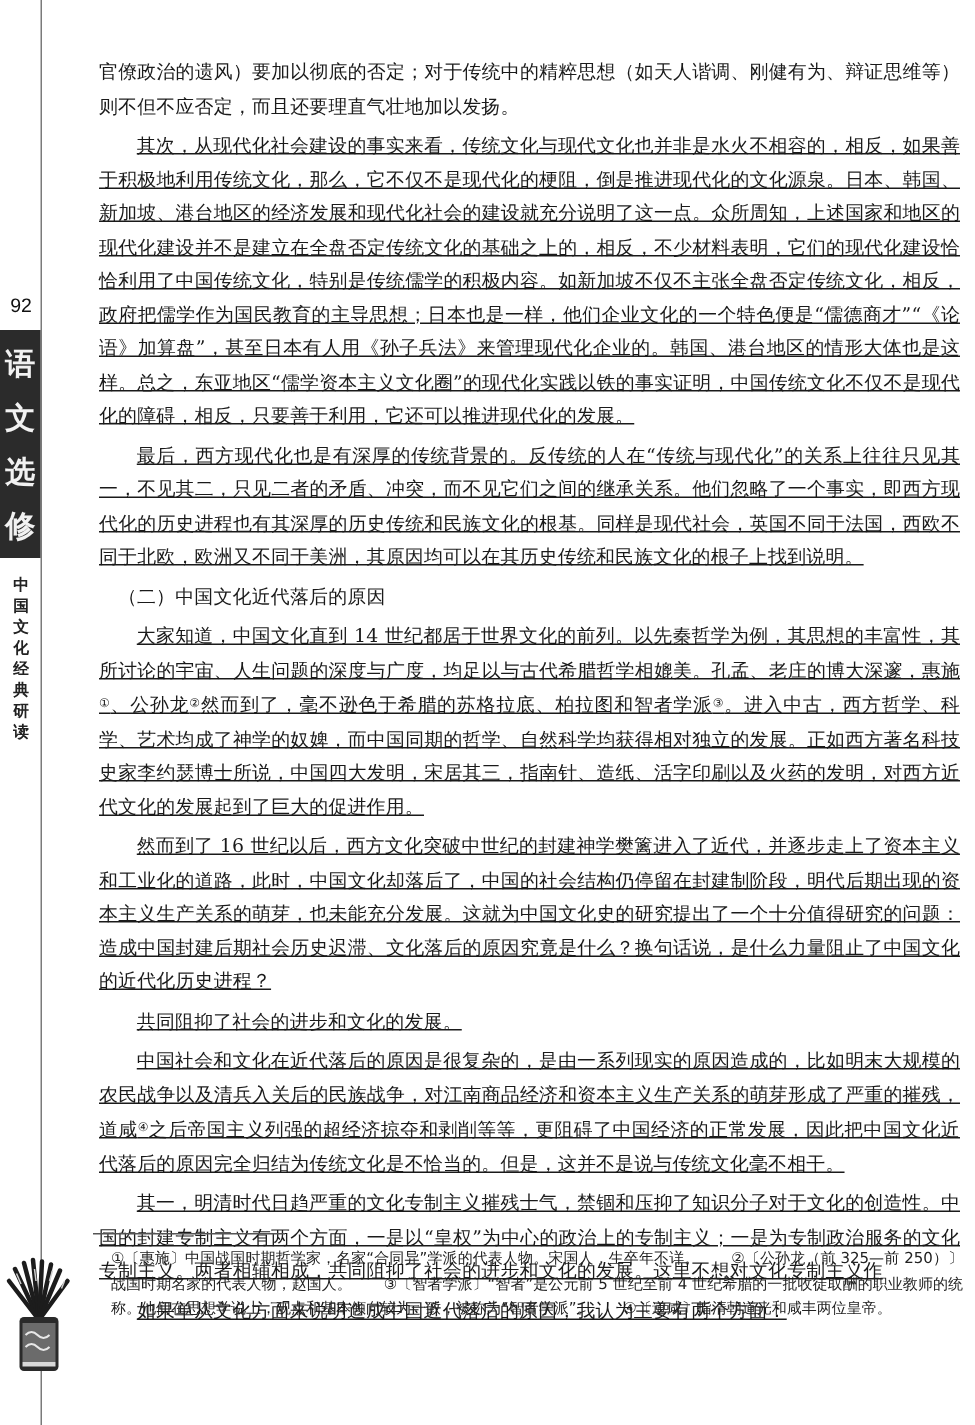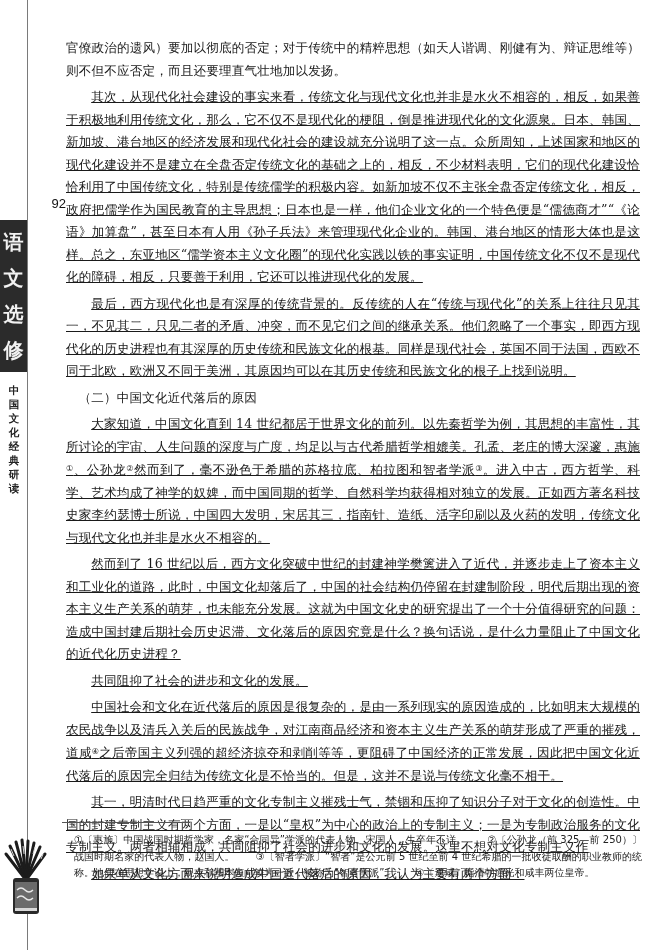--- a/index.html
+++ b/index.html
@@ -6,23 +6,23 @@
   body {
     width:650px; height:950px; position:relative; overflow:hidden;
     background:#ffffff;
     font-family: "DejaVu Serif", "Liberation Serif", serif;
     color:#1a1a1a;
   }
   .margin-line {
     position:absolute; left:27px; top:0; width:1px; height:950px; background:#7a7a7a;
   }
   .page-number {
-    position:absolute; left:2px; top:196px; width:24px; text-align:right;
+    position:absolute; left:2px; top:196px; width:24px; text-align:center;
     font-family: "Liberation Sans", "DejaVu Sans", sans-serif;
-    font-size:13px; color:#111;margin-left:40px;
+    font-size:13px; color:#111;
   }
   .series-band {
     position:absolute; left:0; top:220px; width:27px; height:152px; background:#2b2b2b;
     display:flex; flex-direction:column; align-items:center; justify-content:space-around;
     padding:4px 0; box-sizing:border-box;
   }
   .series-band span {
     color:#f2f2f2; font-size:20px; line-height:22px; font-weight:bold;
     font-family: "DejaVu Serif", serif;
   }
@@ -103,21 +103,21 @@
   <rect x="13" y="44" width="22" height="26" fill="#6b6b6b"></rect>
   <path d="M15 52 q4 -4 8 0 t8 0 M15 60 q4 -4 8 0 t8 0" stroke="#e8e8e8" stroke-width="1.4" fill="none"></path>
   <rect x="13" y="70" width="22" height="3" fill="#d8d8d8"></rect>
 </svg>
 
 <div class="content">
   <p>官僚政治的遗风）要加以彻底的否定；对于传统中的精粹思想（如天人谐调、刚健有为、辩证思维等）则不但不应否定，而且还要理直气壮地加以发扬。</p>
   <p class="indent">其次，从现代化社会建设的事实来看，传统文化与现代文化也并非是水火不相容的，相反，如果善于积极地利用传统文化，那么，它不仅不是现代化的梗阻，倒是推进现代化的文化源泉。日本、韩国、新加坡、港台地区的经济发展和现代化社会的建设就充分说明了这一点。众所周知，上述国家和地区的现代化建设并不是建立在全盘否定传统文化的基础之上的，相反，不少材料表明，它们的现代化建设恰恰利用了中国传统文化，特别是传统儒学的积极内容。如新加坡不仅不主张全盘否定传统文化，相反，政府把儒学作为国民教育的主导思想；日本也是一样，他们企业文化的一个特色便是“儒德商才”“《论语》加算盘”，甚至日本有人用《孙子兵法》来管理现代化企业的。韩国、港台地区的情形大体也是这样。总之，东亚地区“儒学资本主义文化圈”的现代化实践以铁的事实证明，中国传统文化不仅不是现代化的障碍，相反，只要善于利用，它还可以推进现代化的发展。</p>
   <p class="indent">最后，西方现代化也是有深厚的传统背景的。反传统的人在“传统与现代化”的关系上往往只见其一，不见其二，只见二者的矛盾、冲突，而不见它们之间的继承关系。他们忽略了一个事实，即西方现代化的历史进程也有其深厚的历史传统和民族文化的根基。同样是现代社会，英国不同于法国，西欧不同于北欧，欧洲又不同于美洲，其原因均可以在其历史传统和民族文化的根子上找到说明。</p>
   <p class="heading">（二）中国文化近代落后的原因</p>
-  <p class="indent"><span>大家知道，中国文化直到 14 世纪都居于世界文化的前列。以先秦哲学为例，其思想的丰富性，其所讨论的宇宙、人生问题的深度与广度，均足以与古代希腊哲学相媲美。孔孟、老庄的博大深邃，惠施</span><sup class="fn">①</sup><span>、公孙龙</span><sup class="fn">②</sup><span>然而到了，毫不逊色于希腊的苏格拉底、柏拉图和智者学派</span><sup class="fn">③</sup><span>。进入中古，西方哲学、科学、艺术均成了神学的奴婢，而中国同期的哲学、自然科学均获得相对独立的发展。正如西方著名科技史家李约瑟博士所说，中国四大发明，宋居其三，指南针、造纸、活字印刷以及火药的发明，传统文化与现代文化也并非是水火不相容的。</span></p>
+  <p class="indent"><span>大家知道，中国文化直到 14 世纪都居于世界文化的前列。以先秦哲学为例，其思想的丰富性，其所讨论的宇宙、人生问题的深度与广度，均足以与古代希腊哲学相媲美。孔孟、老庄的博大深邃，惠施</span><sup class="fn">①</sup><span>、公孙龙</span><sup class="fn">②</sup><span>然而到了，毫不逊色于希腊的苏格拉底、柏拉图和智者学派</span><sup class="fn">③</sup><span>。进入中古，西方哲学、科学、艺术均成了神学的奴婢，而中国同期的哲学、自然科学均获得相对独立的发展。正如西方著名科技史家李约瑟博士所说，中国四大发明，宋居其三，指南针、造纸、活字印刷以及火药的发明，对西方近代文化的发展起到了巨大的促进作用。</span></p>
   <p class="indent">然而到了 16 世纪以后，西方文化突破中世纪的封建神学樊篱进入了近代，并逐步走上了资本主义和工业化的道路，此时，中国文化却落后了，中国的社会结构仍停留在封建制阶段，明代后期出现的资本主义生产关系的萌芽，也未能充分发展。这就为中国文化史的研究提出了一个十分值得研究的问题：造成中国封建后期社会历史迟滞、文化落后的原因究竟是什么？换句话说，是什么力量阻止了中国文化的近代化历史进程？</p>
   <p class="indent">共同阻抑了社会的进步和文化的发展。</p>
   <p class="indent"><span>中国社会和文化在近代落后的原因是很复杂的，是由一系列现实的原因造成的，比如明末大规模的农民战争以及清兵入关后的民族战争，对江南商品经济和资本主义生产关系的萌芽形成了严重的摧残，道咸</span><sup class="fn">④</sup><span>之后帝国主义列强的超经济掠夺和剥削等等，更阻碍了中国经济的正常发展，因此把中国文化近代落后的原因完全归结为传统文化是不恰当的。但是，这并不是说与传统文化毫不相干。</span></p>
   <p class="indent">其一，明清时代日趋严重的文化专制主义摧残士气，禁锢和压抑了知识分子对于文化的创造性。中国的封建专制主义有两个方面，一是以“皇权”为中心的政治上的专制主义；一是为专制政治服务的文化专制主义。两者相辅相成，共同阻抑了社会的进步和文化的发展。这里不想对文化专制主义作</p>
   <p class="indent">如果单从文化方面来说明造成中国近代落后的原因，我认为主要有两个方面：</p>
 </div>
 
 <div class="footnote-rule"></div>
 
 <div class="footnotes">

